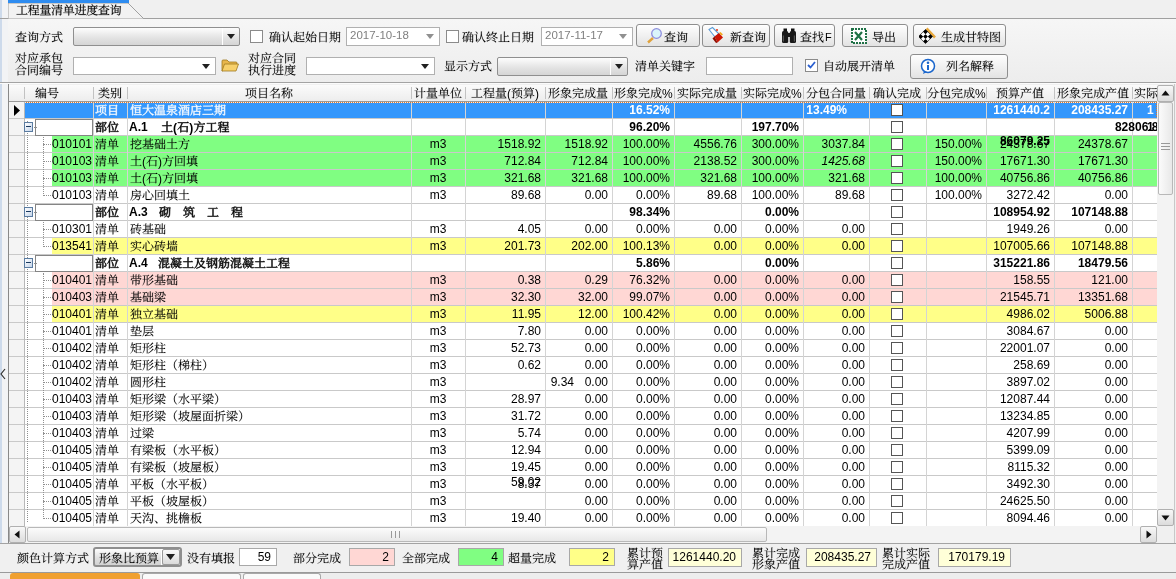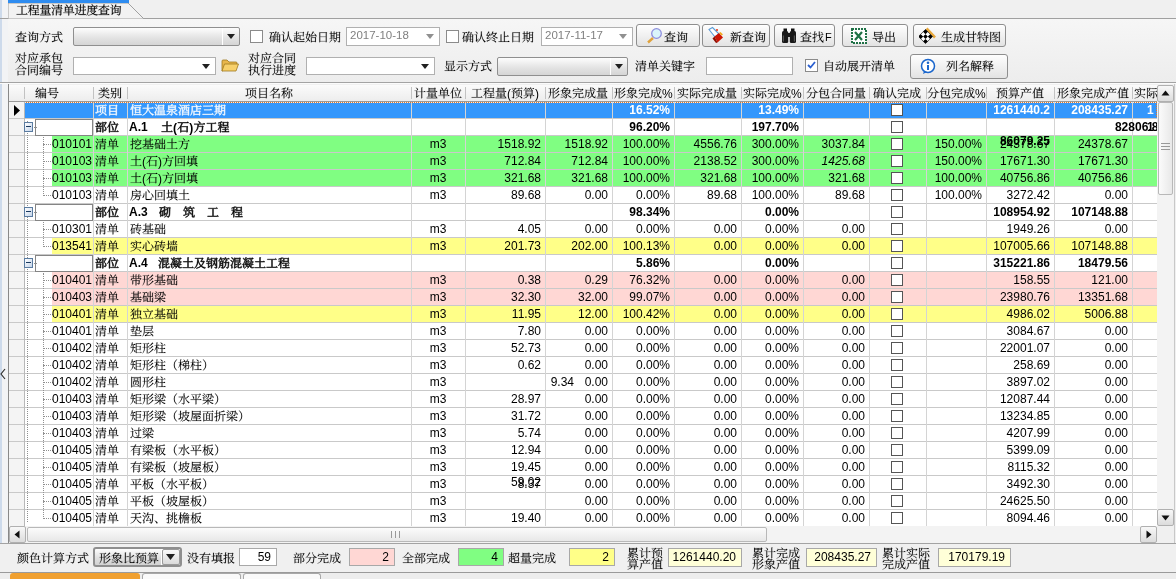--- a/index.html
+++ b/index.html
@@ -649,21 +649,21 @@
       <use href="#u4e09" x="72.0" y="11.5" fill="#fff" stroke="#fff" stroke-width="0.5"></use>
       <use href="#u671f" x="84.0" y="11.5" fill="#fff" stroke="#fff" stroke-width="0.5"></use>
     </svg>
   </div>
 <div class="a" style="left:13px;top:105px">
     <svg width="8" height="11">
       <path d="M1,0 L7,5.5 L1,11 Z" fill="#000"></path>
     </svg>
   </div>
 <div class="t" style="left:614px;top:104px;font-size:12px;color:#fff;font-weight:bold;width:56px;text-align:right;">16.52%</div>
-<div class="t" style="left:743px;top:104px;font-size:12px;color:#fff;font-weight:bold;width:56px;text-align:right;">13.49%</div>
+<div class="t" style="left:743px;top:104px;font-size:12px;color:#fff;font-weight:bold;width:56px;text-align:right;padding-left:48px;">13.49%</div>
 <div class="t" style="left:988px;top:104px;font-size:12px;color:#fff;font-weight:bold;width:62px;text-align:right;">1261440.2</div>
 <div class="t" style="left:1056px;top:104px;font-size:12px;color:#fff;font-weight:bold;width:72px;text-align:right;">208435.27</div>
 <div class="t" style="left:1147px;top:104px;font-size:12px;color:#fff;font-weight:bold;">1</div>
 <div class="a" style="left:891px;top:104px;width:12px;height:12px;background:#fff;border:1px solid #555;box-sizing:border-box"></div>
 <div class="a" style="left:95.0px;top:120.0px">
     <svg width="25" height="17" viewBox="0 0 25 17" style="display:block">
       <use href="#u90e8" x="0.0" y="11.5" fill="#000" stroke="#000" stroke-width="0.5"></use>
       <use href="#u4f4d" x="12.0" y="11.5" fill="#000" stroke="#000" stroke-width="0.5"></use>
     </svg>
   </div>
@@ -955,21 +955,21 @@
       <use href="#u6881" x="24.0" y="11.5" fill="#000" stroke="#000" stroke-width="0.1"></use>
     </svg>
   </div>
 <div class="t" style="left:413px;top:291px;font-size:12px;width:50px;text-align:center;">m3</div>
 <div class="t" style="left:467px;top:291px;font-size:12px;width:74px;text-align:right;">32.30</div>
 <div class="t" style="left:547px;top:291px;font-size:12px;width:61px;text-align:right;">32.00</div>
 <div class="t" style="left:614px;top:291px;font-size:12px;width:56px;text-align:right;">99.07%</div>
 <div class="t" style="left:676px;top:291px;font-size:12px;width:61px;text-align:right;">0.00</div>
 <div class="t" style="left:743px;top:291px;font-size:12px;width:56px;text-align:right;">0.00%</div>
 <div class="t" style="left:805px;top:291px;font-size:12px;width:60px;text-align:right;">0.00</div>
-<div class="t" style="left:988px;top:291px;font-size:12px;width:62px;text-align:right;">23980.76</div>
+<div class="t" style="left:988px;top:291px;font-size:12px;width:62px;text-align:right;">21545.71</div>
 <div class="t" style="left:1056px;top:291px;font-size:12px;width:72px;text-align:right;">13351.68</div>
 <div class="a" style="left:891px;top:291px;width:12px;height:12px;background:#fff;border:1px solid #555;box-sizing:border-box"></div>
 <div class="a" style="left:43px;top:314px;width:10px;height:1px;border-top:1px dotted #909090"></div>
 <div class="t" style="left:28px;top:308px;font-size:12px;width:64px;text-align:right;">010401</div>
 <div class="a" style="left:95.0px;top:307.0px">
     <svg width="25" height="17" viewBox="0 0 25 17" style="display:block">
       <use href="#u6e05" x="0.0" y="11.5" fill="#000" stroke="#000" stroke-width="0.1"></use>
       <use href="#u5355" x="12.0" y="11.5" fill="#000" stroke="#000" stroke-width="0.1"></use>
     </svg>
   </div>

